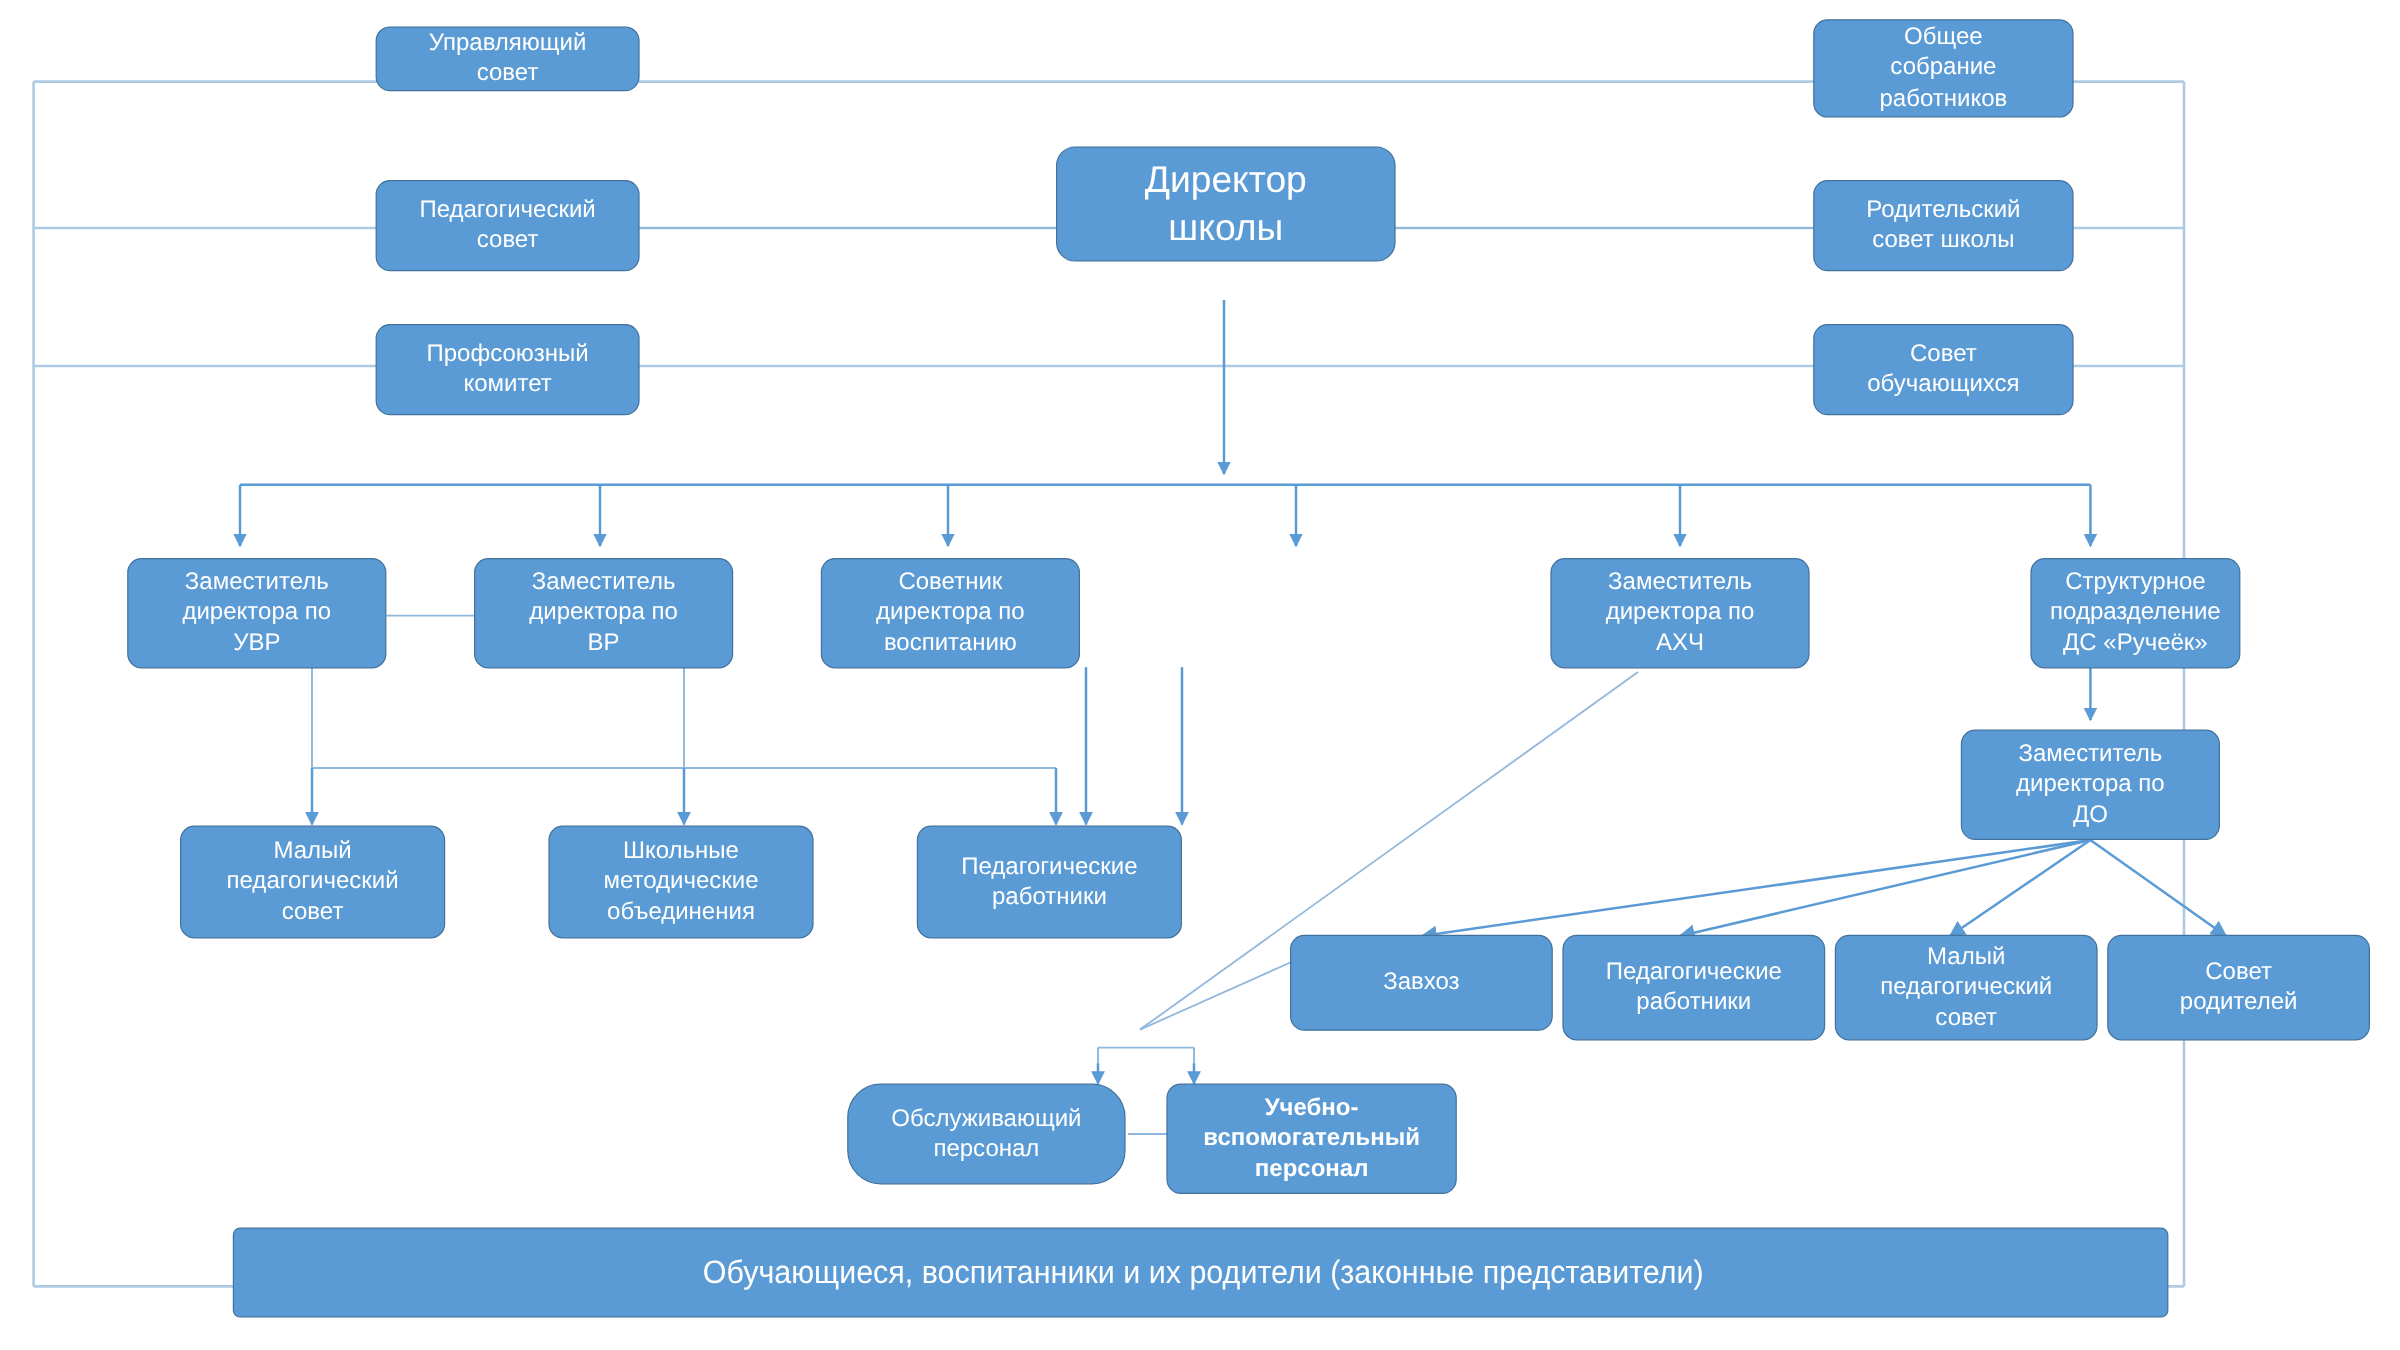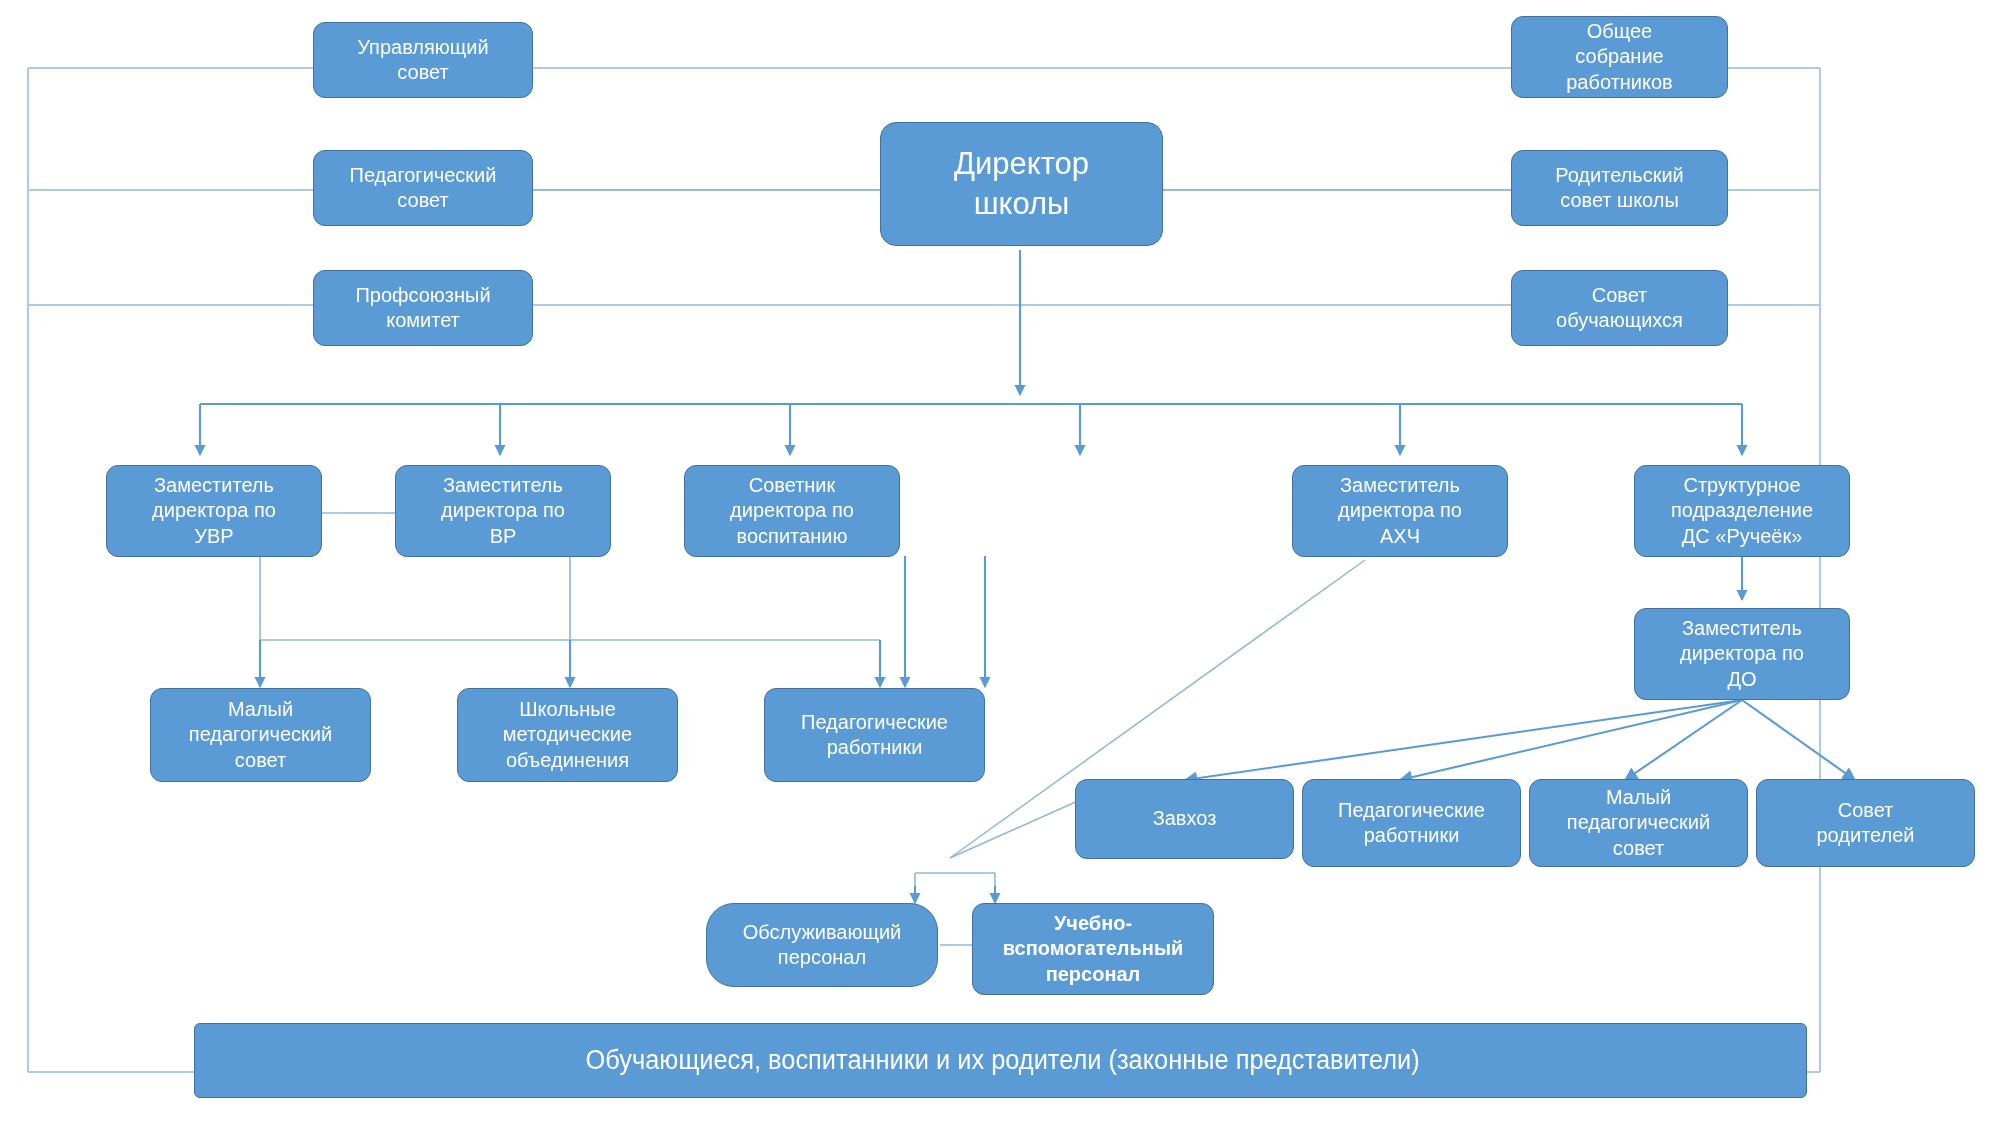--- a/index.html
+++ b/index.html
@@ -139,30 +139,30 @@
       <path d="M 915 873 L 915 886"></path>
       <path d="M 995 873 L 995 886"></path>
       <path d="M 940 945 L 975 945"></path>
     </g>
     <g stroke="#5B9BD5" stroke-width="2.1" fill="none">
       <path d="M 915 886 L 915 903" marker-end="url(#arw)"></path>
       <path d="M 995 886 L 995 903" marker-end="url(#arw)"></path>
     </g>
   </svg>
 
-  <div class="node" style="left:313px; top:22px; width:220px; height:76px;">Управляющий
+  <div class="node" style="left:313px; top:22px; width:220px; height:54px;">Управляющий
 совет</div>
 
   <div class="node" style="left:313px; top:150px; width:220px; height:76px;">Педагогический
 совет</div>
 
   <div class="node" style="left:313px; top:270px; width:220px; height:76px;">Профсоюзный
 комитет</div>
 
-  <div class="node director" style="left:880px; top:122px; width:283px; height:124px;">Директор
+  <div class="node director" style="left:880px; top:122px; width:283px; height:96px;">Директор
 школы</div>
 
   <div class="node" style="left:1511px; top:16px; width:217px; height:82px;">Общее
 собрание
 работников</div>
 
   <div class="node" style="left:1511px; top:150px; width:217px; height:76px;">Родительский
 совет школы</div>
 
   <div class="node" style="left:1511px; top:270px; width:217px; height:76px;">Совет
@@ -178,21 +178,21 @@
 
   <div class="node" style="left:684px; top:465px; width:216px; height:92px;">Советник
 директора по
 воспитанию</div>
 
 
   <div class="node" style="left:1292px; top:465px; width:216px; height:92px;">Заместитель
 директора по
 АХЧ</div>
 
-  <div class="node" style="left:1634px; top:465px; width:216px; height:92px;">Структурное
+  <div class="node" style="left:1692px; top:465px; width:175px; height:92px;">Структурное
 подразделение
 ДС «Ручеёк»</div>
 
   <div class="node" style="left:150px; top:688px; width:221px; height:94px;">Малый
 педагогический
 совет</div>
 
   <div class="node" style="left:457px; top:688px; width:221px; height:94px;">Школьные
 методические
 объединения</div>

